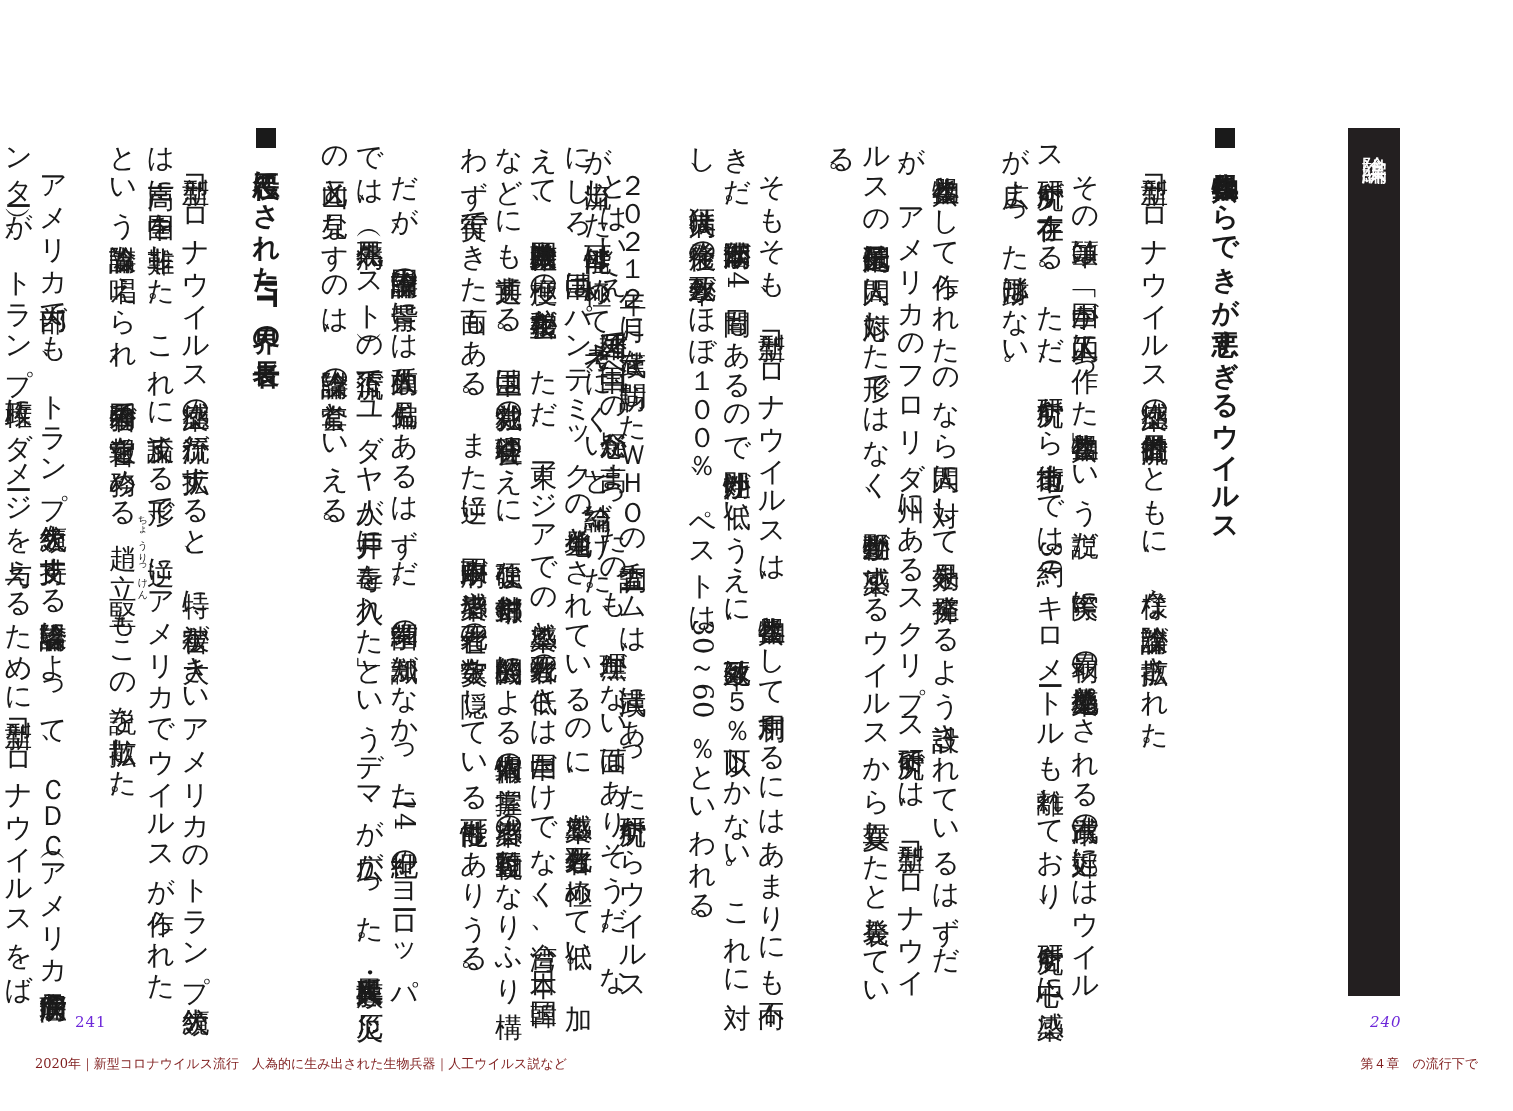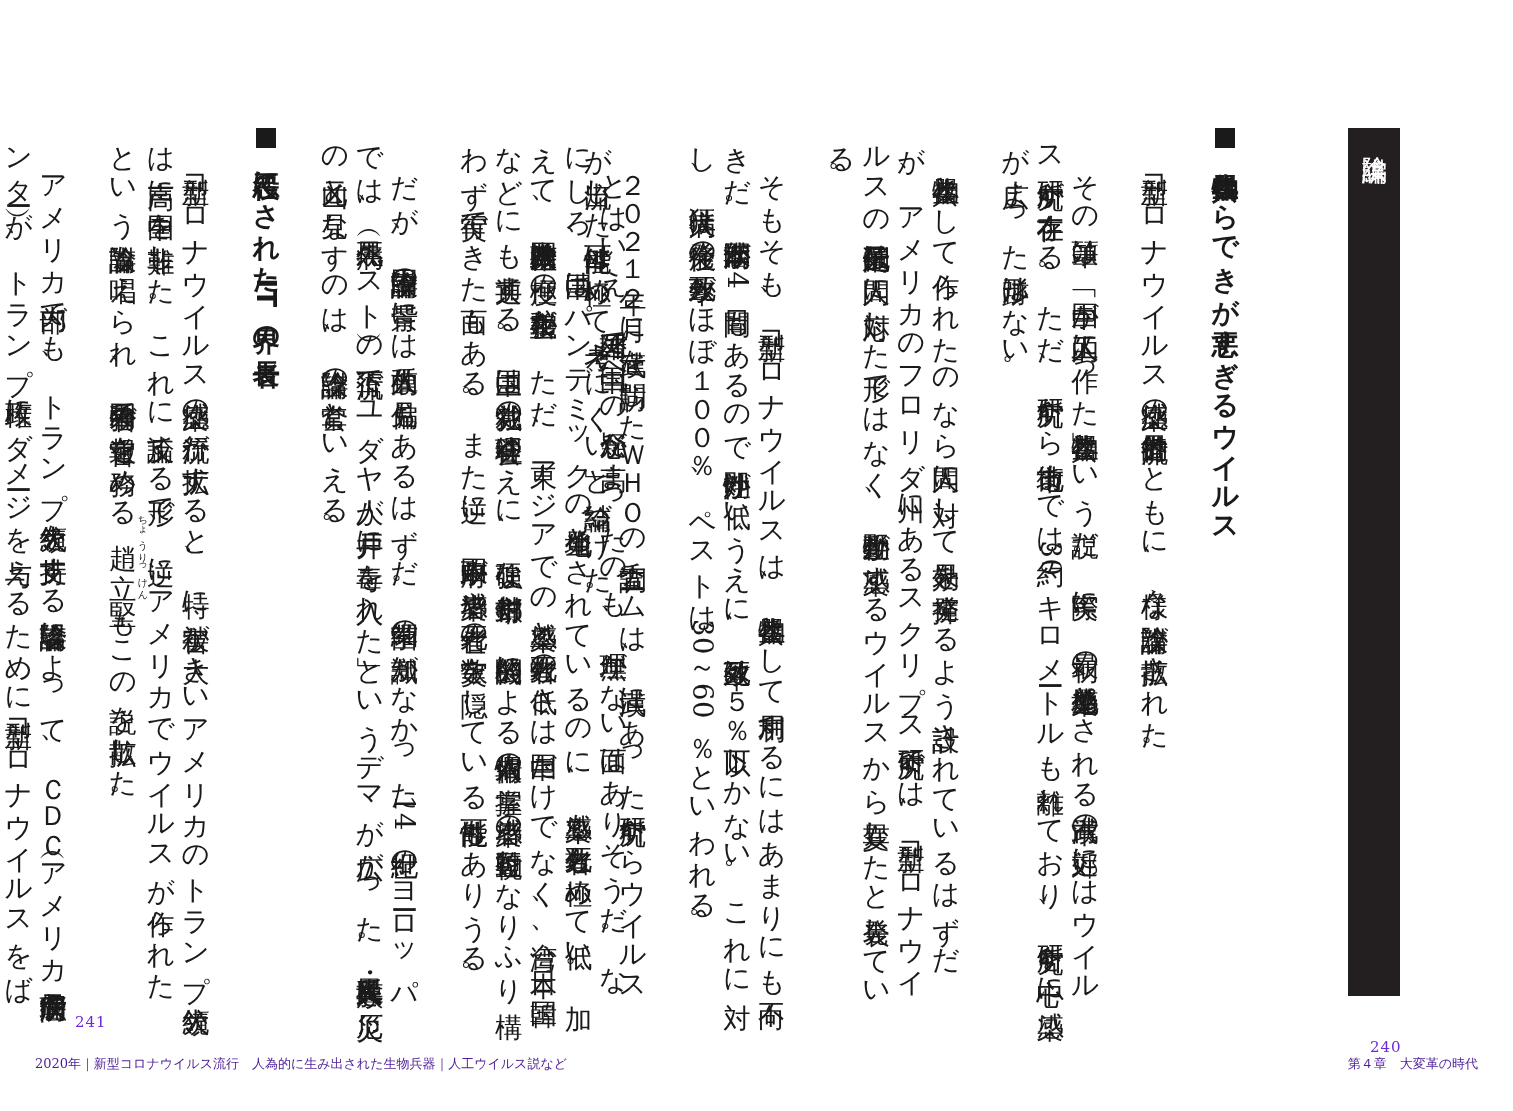--- a/index.html
+++ b/index.html
@@ -31,43 +31,43 @@
 
   .section-tab { position:absolute; top:128px; left:592px; width:52px; height:868px;
                  background:#231f20; }
   .section-tab-label { position:absolute; top:8px; left:0; width:52px;
                        writing-mode:vertical-rl; color:#ffffff;
                        font-family:"DejaVu Sans","Liberation Sans",sans-serif;
                        font-size:25px; line-height:52px; letter-spacing:2px; }
 
   .page-number { position:absolute; font-size:15px; color:#6d28d9; letter-spacing:1px; }
   .page-number.left { left:75px; top:1013px; }
-  .page-number.right { left:614px; top:1038px; }
+  .page-number.right { left:614px; top:1013px;font-style:italic; }
 
-  .running-head { position:absolute; top:1055px; font-size:13px; color:#4c1d95; white-space:nowrap; }
+  .running-head { position:absolute; top:1055px; font-size:13px; color:#7f1d1d; white-space:nowrap; }
   .running-head.left { left:35px; }
   .running-head.right { right:35px; }
 </style>
 </head>
 <body>
 
 <div class="page page-right">
   <div class="section-tab">
     <div class="section-tab-label">陰謀編</div>
   </div>
   <div class="column-block right-text">
     <span class="heading"><span class="sq"></span><span>生物兵器ならできが悪すぎるウイルス</span></span>
     <span class="para">新型コロナウイルス感染症の世界的流行とともに、様々な陰謀論が拡散された。</span>
     <span class="para">その筆頭は、「中国が人工的に作った生物兵器」という説だ。実際に、最初の感染発生地とされる武漢市の近郊にはウイルス研究所が存在する。ただ、研究所から市街地までは約30キロメートルも離れており、研究所を中心に感染が広まった形跡はない。</span>
     <span class="para">生物兵器として作られたのなら人間に対して効果を発揮するよう設計されているはずだが、アメリカのフロリダ州にあるスクリプス研究所では、新型コロナウイルスの遺伝子配列は人間に対応した形ではなく、野生動物が感染するウイルスから変異したと発表している。</span>
     <span class="para">そもそも、新型コロナウイルスは、生物兵器として利用するにはあまりにも不向きだ。潜伏期間が14日間もあるので即効性が低いうえに、致死率は５％以下しかない。これに対し、狂犬病は発症後の致死率がほぼ１００％、ペストは30～60％といわれる。</span>
     <span class="para">２０２１年２月に武漢を訪問したＷＨＯの調査チームは、武漢にあった研究所からウイルスが流出した可能性は「極めて考えにくい」と結論づけた。</span>
   </div>
   <div class="page-number right">240</div>
-  <div class="running-head right">第４章　大変革の時代</div>
+  <div class="running-head right">第４章　の流行下で</div>
 </div>
 
 <div class="page page-left">
   <div class="column-block left-text">
     <span class="para">とはいえ、諸外国で中国への疑念が高まったのも、無理がない面はありそうだ。なにしろ、中国はパンデミックの発生地とされているのに、感染率も死者数も極めて低い。加えて、中国共産党政権は極度の秘密主義だ。ただ、東アジアでの感染率と死者数の低さは中国だけでなく、台湾、日本、韓国などにも共通する。中国は一党独裁の管理社会ゆえに、強硬な都市封鎖や、公的機関による個人情報の掌握、感染者の行動監視をなりふり構わず実行できた面もある。また逆に、中国政府が感染者や死亡者の実数を隠している可能性もありうる。</span>
     <span class="para">だが、中国陰謀論の背景には人種的な偏見もあるはずだ。細菌学の知識がなかった14世紀のヨーロッパでは、黒死病（ペスト）の流行下で「ユダヤ人が井戸に毒を入れた」というデマが広がった。異人種・異民族を災厄の元凶と見なすのは、陰謀論の常套といえる。</span>
     <span class="heading"><span class="sq"></span><span>悪役にされたIT界の長者</span></span>
     <span class="para"><span>新型コロナウイルス感染症の流行が拡大すると、特に被害が大きいアメリカのトランプ大統領は声高に中国を非難した。これに反論する形で、逆にアメリカでウイルスが作られたという陰謀論も唱えられ、中国外務省で報道官を務める</span><ruby><span>趙立堅</span><rt>ちょうりっけん</rt></ruby><span>もこの説を拡散した。</span></span>
     <span class="para">アメリカ内部でも、トランプ大統領を支持する陰謀論者によって、ＣＤＣ（アメリカ疾病予防管理センター）が、トランプ政権にダメージを与えるために新型コロナウイルスをばら撒い</span>
   </div>

